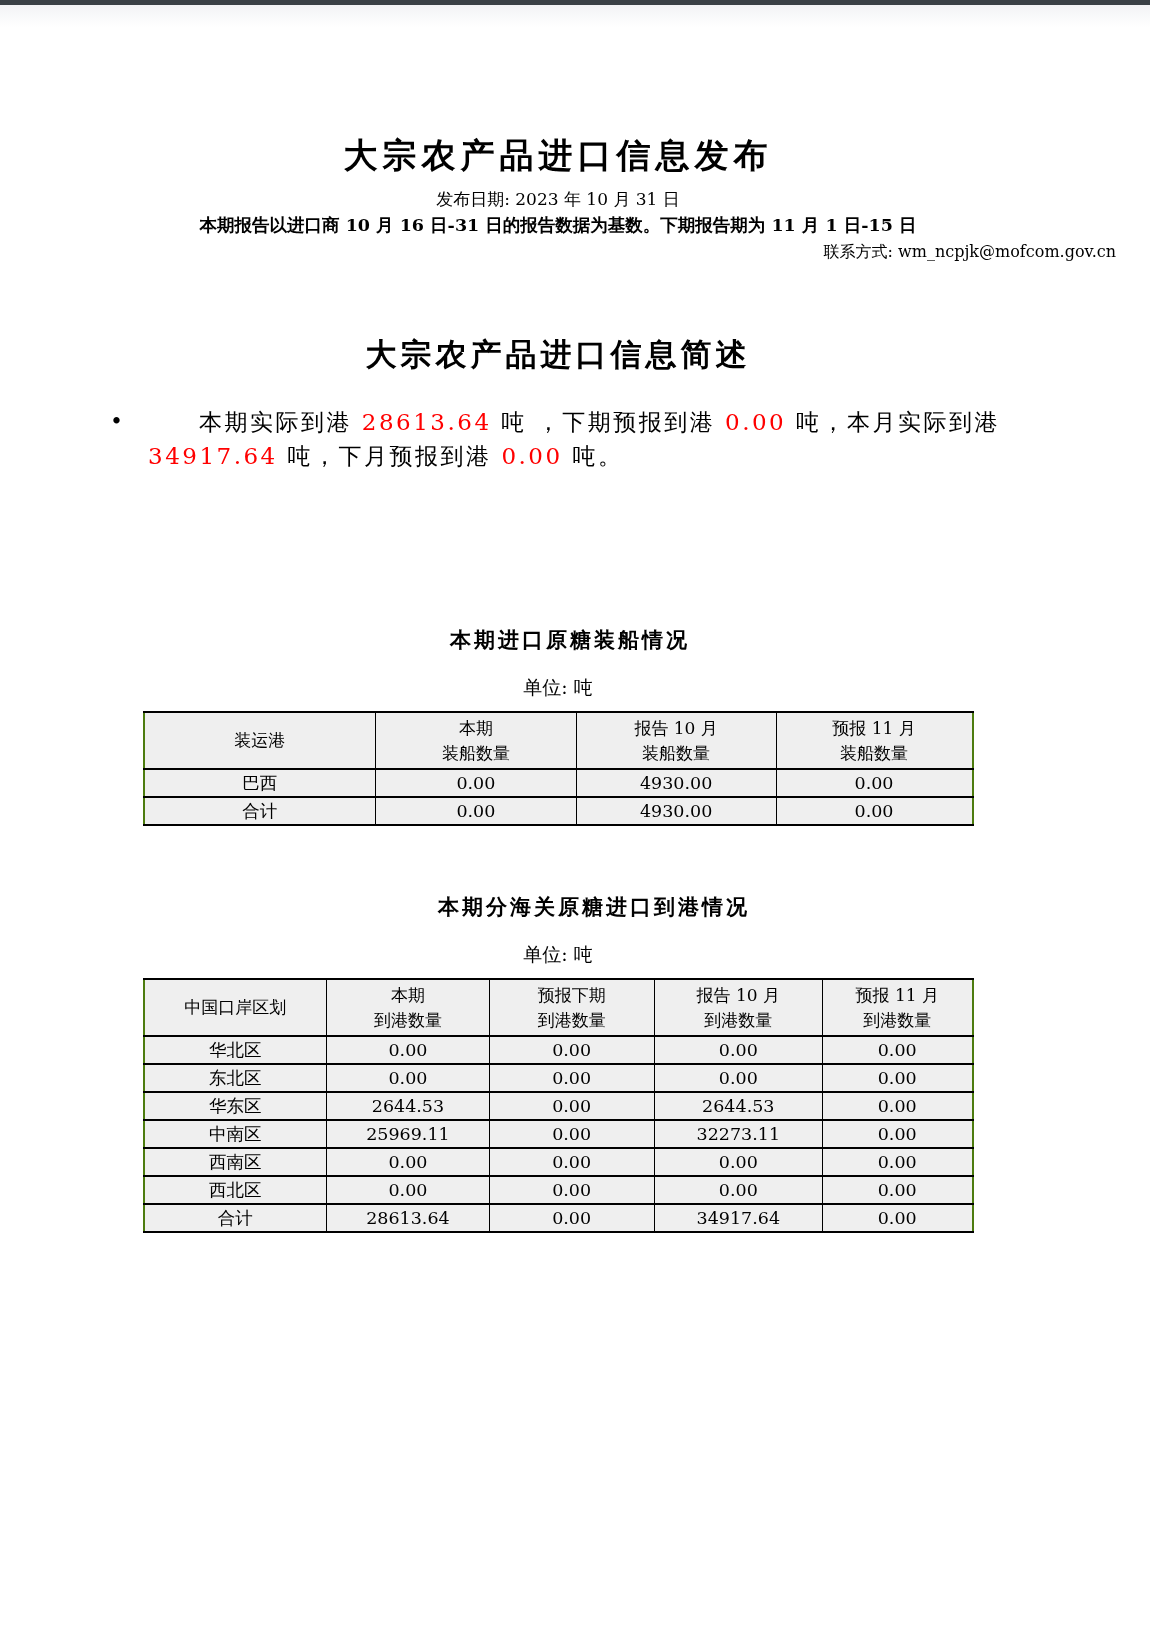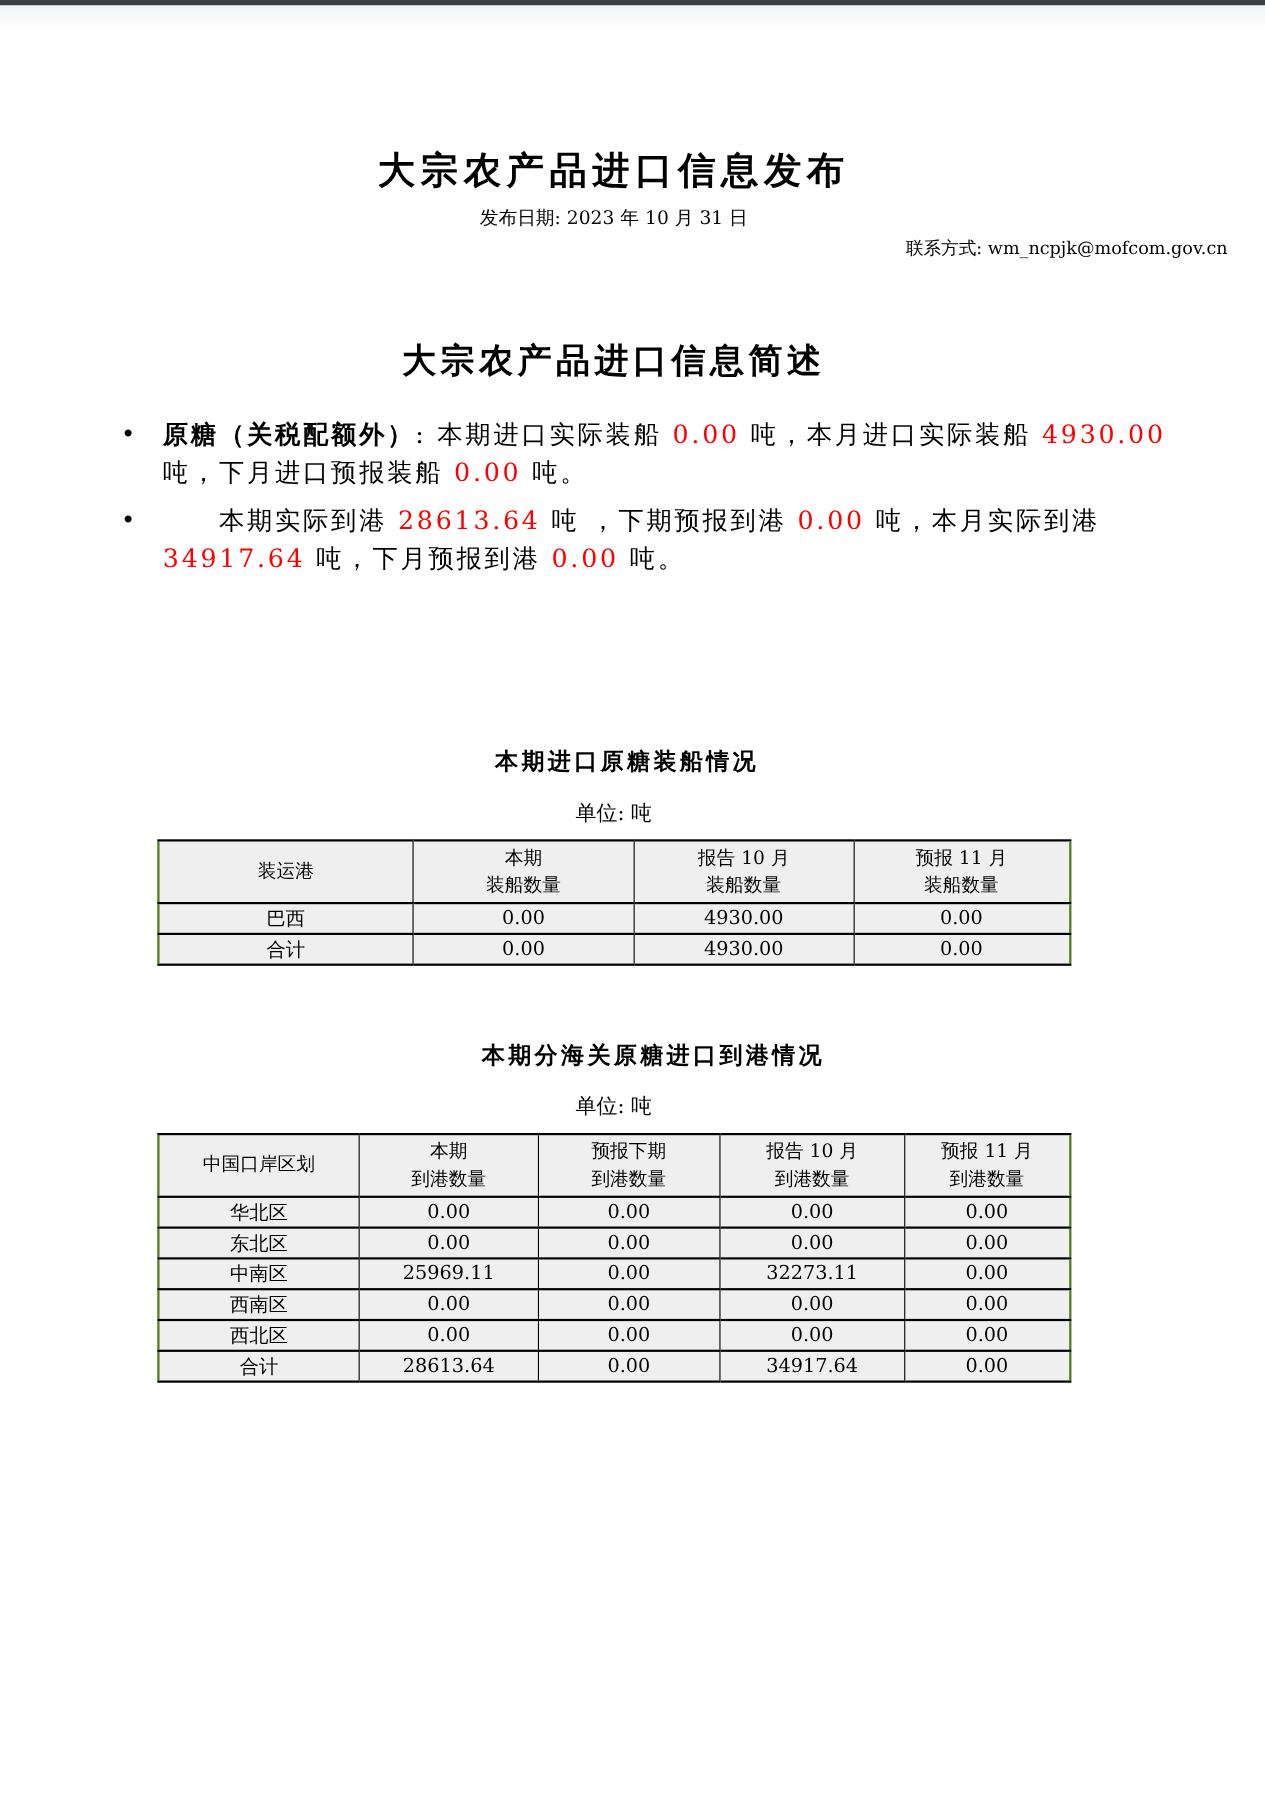--- a/index.html
+++ b/index.html
@@ -137,26 +137,26 @@
 </head>
 <body>
 
 <div class="top-bar"></div>
 <div class="top-fade"></div>
 
 <div class="doc">
 
   <h1 class="doc-title">大宗农产品进口信息发布</h1>
   <div class="pub-date">发布日期: 2023 年 10 月 31 日</div>
+  <div class="report-note">本期报告以进口商 10 月 16 日-31 日的报告数据为基数。下期报告期为 11 月 1 日-15 日</div>
   <div class="contact">联系方式: wm_ncpjk@mofcom.gov.cn</div>
 
   <h2 class="section-title summary-title">大宗农产品进口信息简述</h2>
 
   <ul class="bullet-list">
-    <li><span class="seg-bold">原糖（关税配额外）</span><span>: 本期进口实际装船 </span><span class="seg-red">0.00</span><span> 吨，本月进口实际装船 </span><span class="seg-red">4930.00</span><span> 吨，下月进口预报装船 </span><span class="seg-red">0.00</span><span> 吨。</span></li>
     <li><span>　　本期实际到港 </span><span class="seg-red">28613.64</span><span> 吨 ，下期预报到港 </span><span class="seg-red">0.00</span><span> 吨，本月实际到港 </span><span class="seg-red">34917.64</span><span> 吨，下月预报到港 </span><span class="seg-red">0.00</span><span> 吨。</span></li>
   </ul>
 
   <h2 class="section-title table-title t1-title">本期进口原糖装船情况</h2>
   <div class="unit-label">单位: 吨</div>
   <table class="report-table t1">
       <thead>
         <tr>
           <th>装运港</th>
           <th>本期
@@ -208,20 +208,27 @@
           <td>0.00</td>
         </tr>
         <tr>
           <td>东北区</td>
           <td>0.00</td>
           <td>0.00</td>
           <td>0.00</td>
           <td>0.00</td>
         </tr>
         <tr>
+          <td>华东区</td>
+          <td>2644.53</td>
+          <td>0.00</td>
+          <td>2644.53</td>
+          <td>0.00</td>
+        </tr>
+        <tr>
           <td>中南区</td>
           <td>25969.11</td>
           <td>0.00</td>
           <td>32273.11</td>
           <td>0.00</td>
         </tr>
         <tr>
           <td>西南区</td>
           <td>0.00</td>
           <td>0.00</td>

